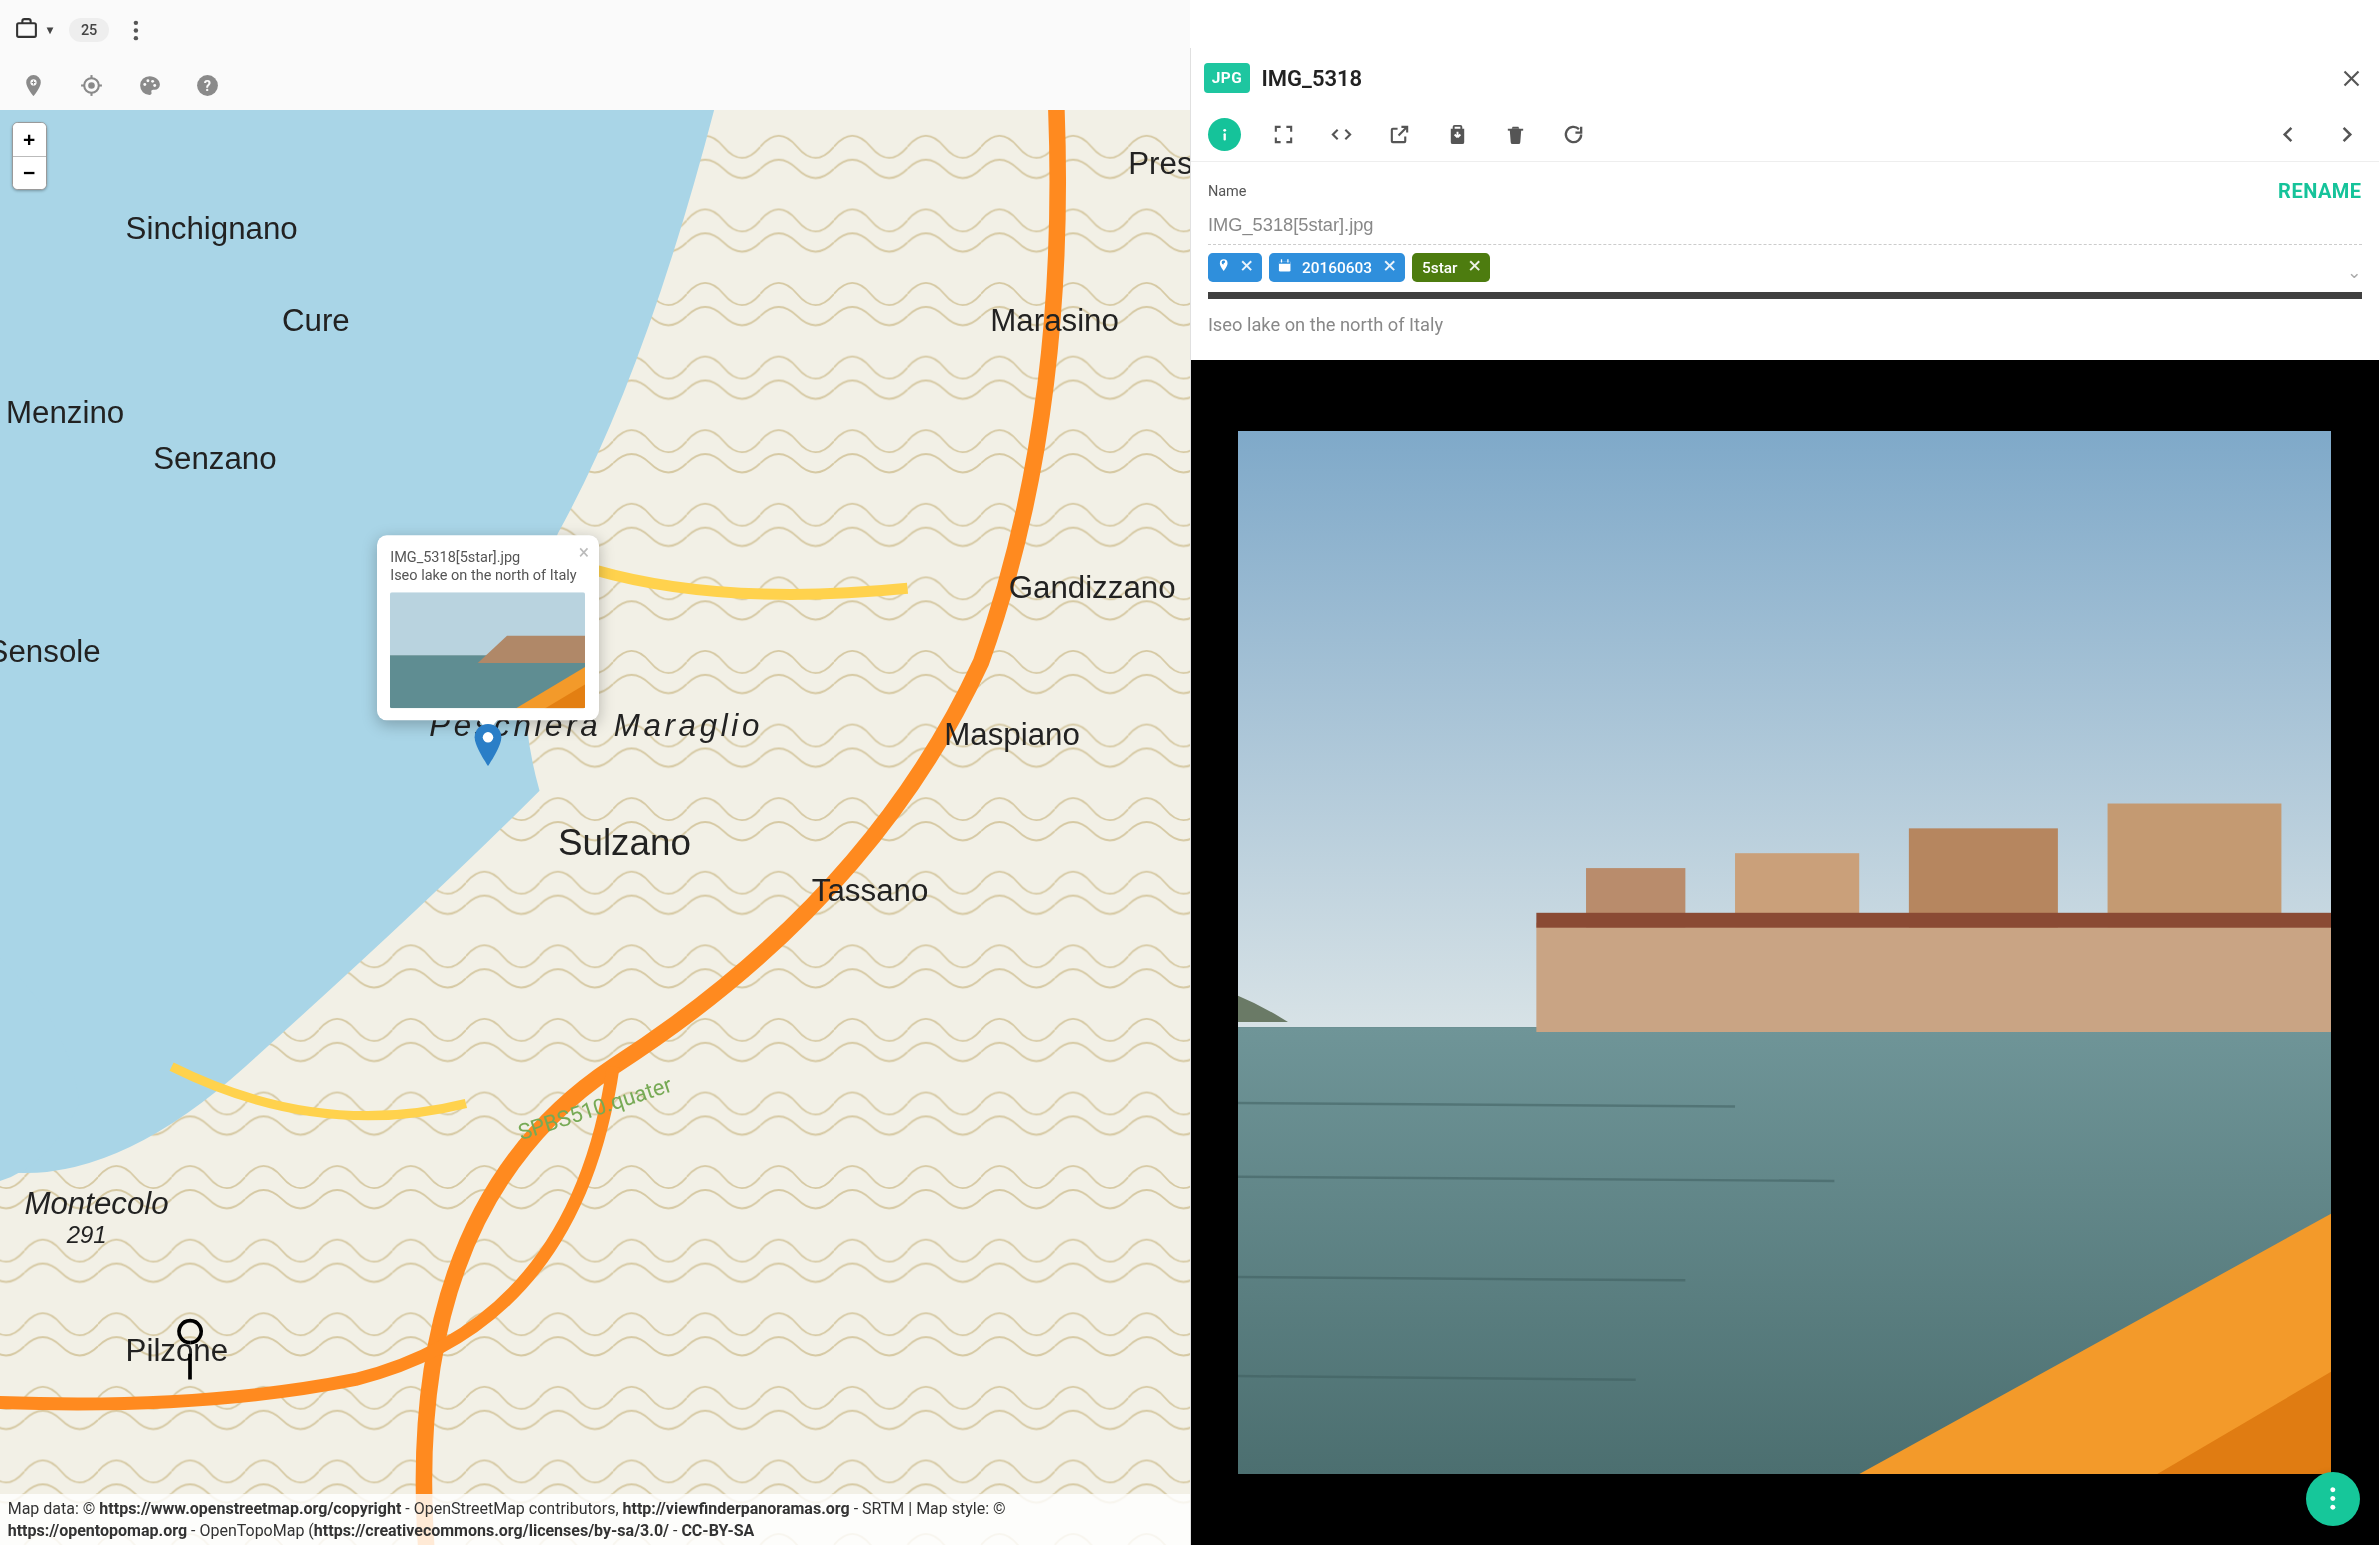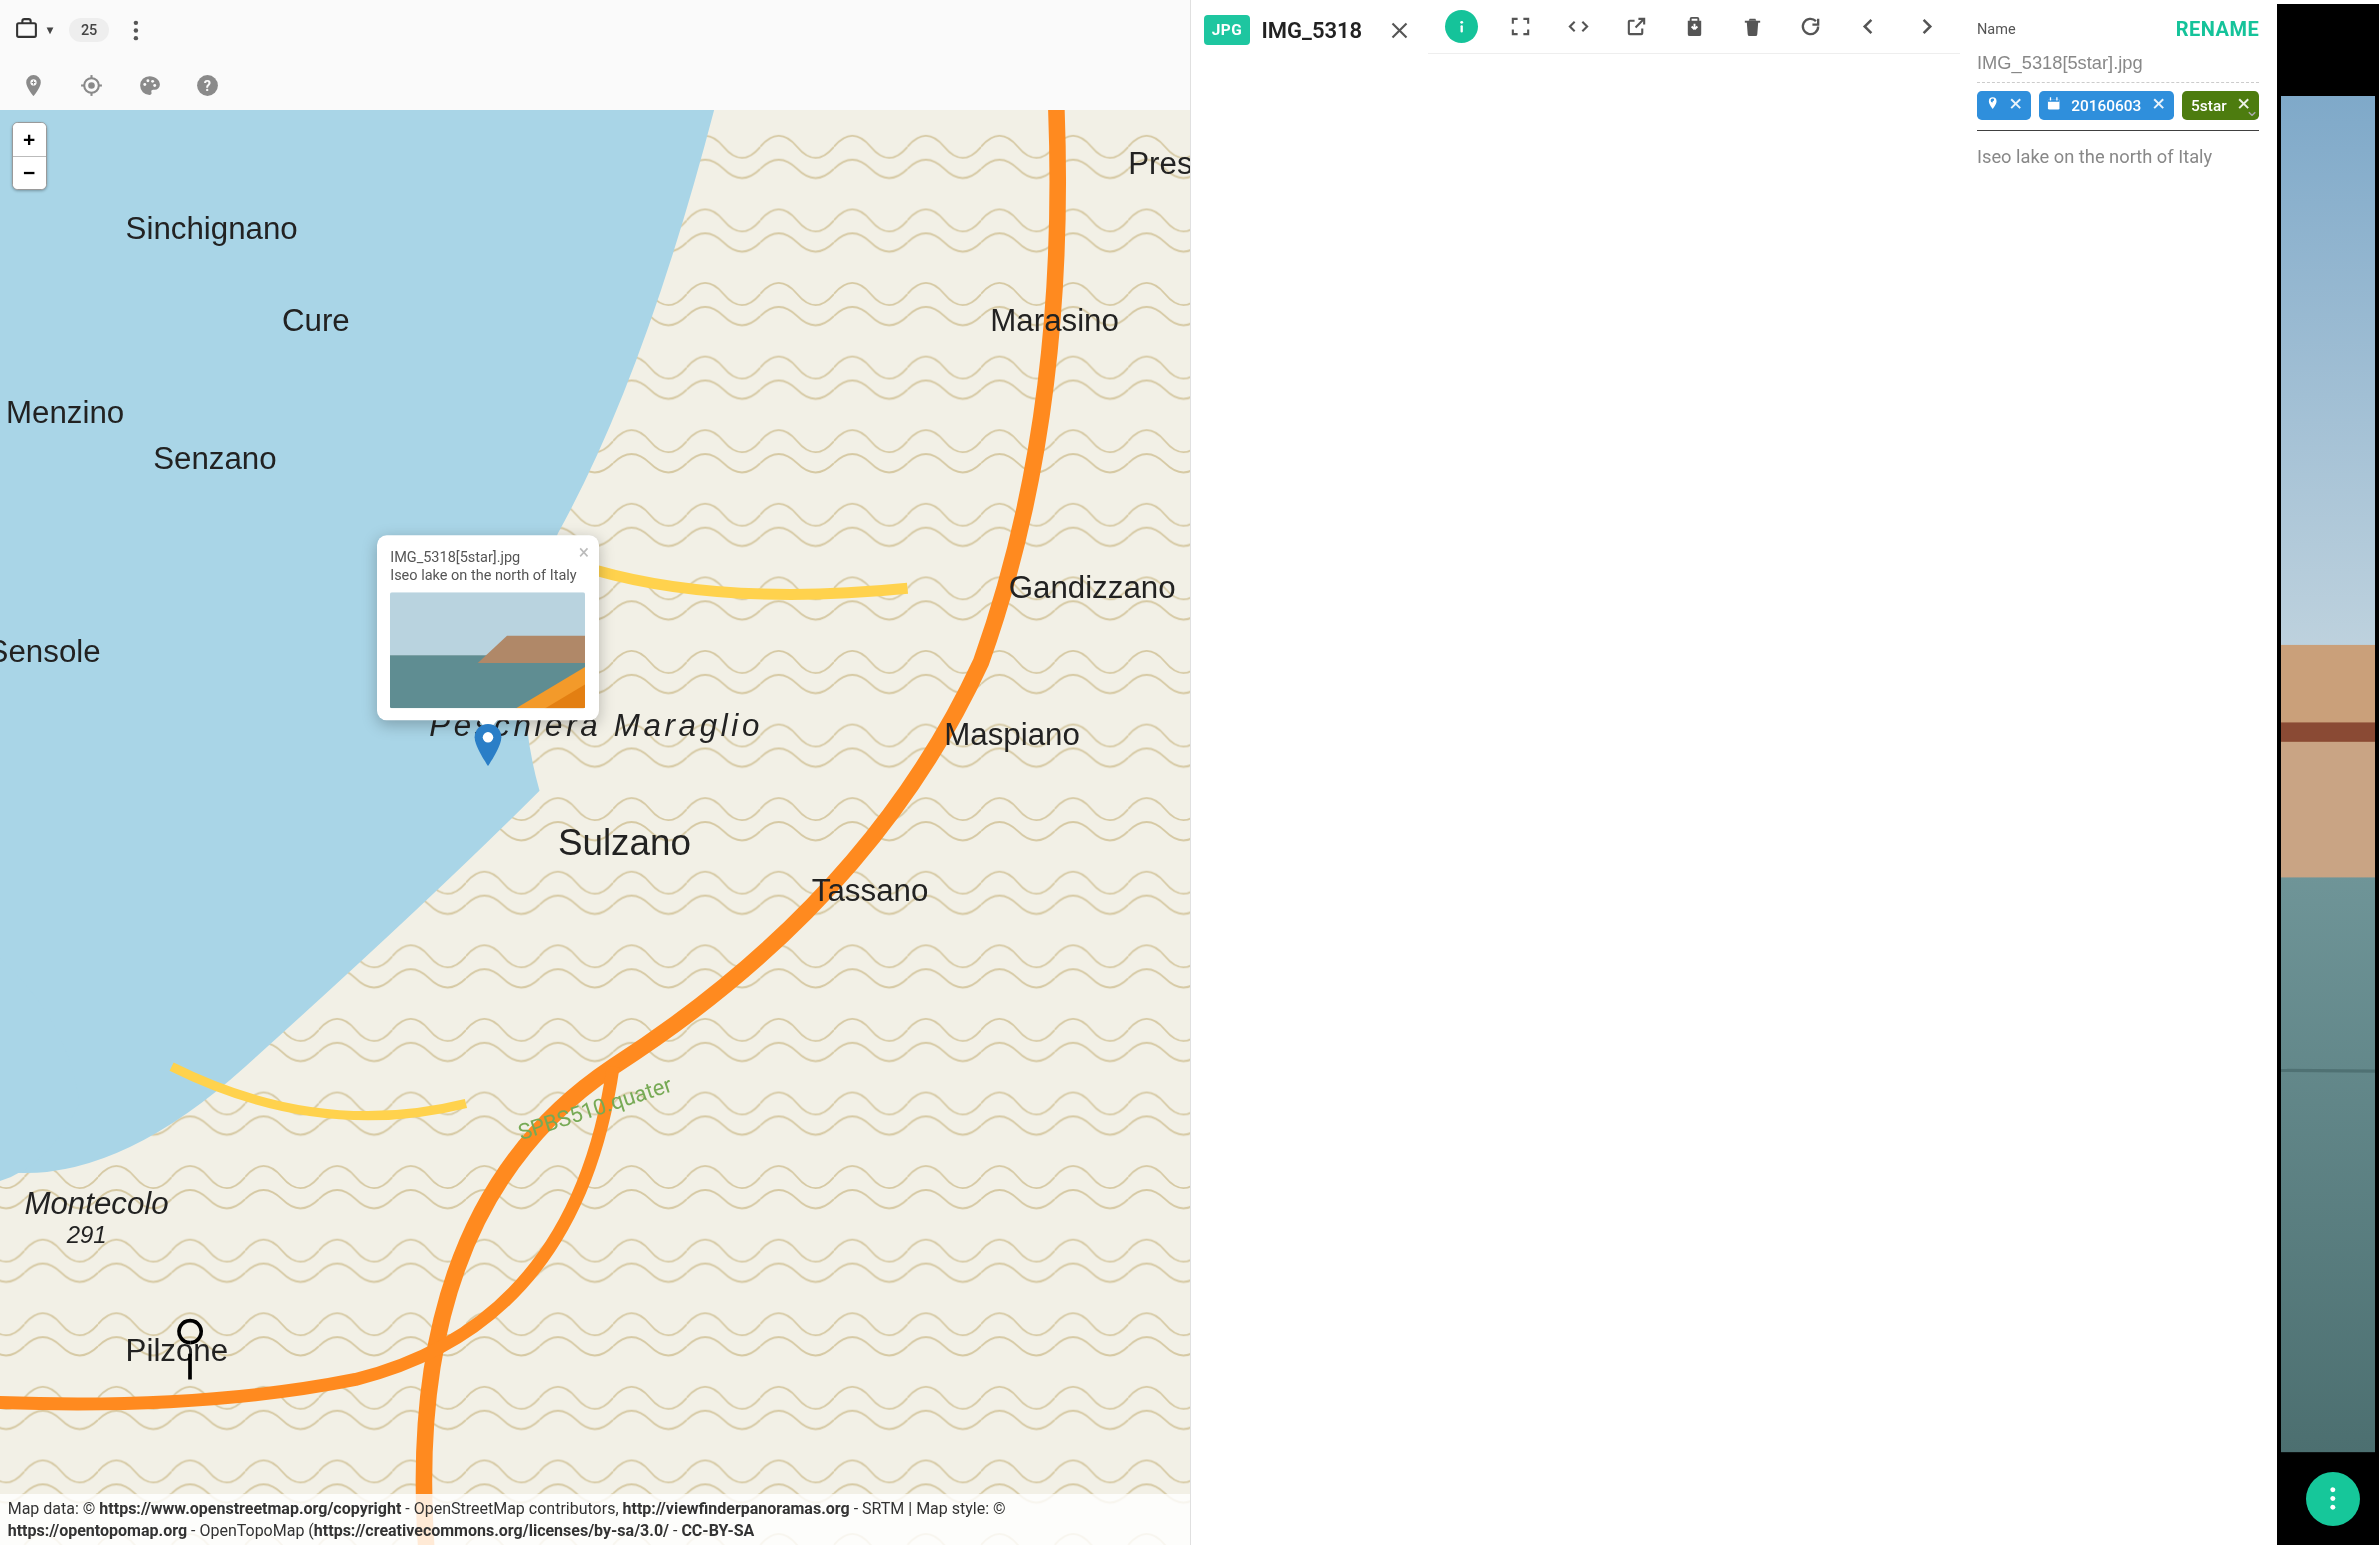--- a/index.html
+++ b/index.html
@@ -1,20 +1,20 @@
 <!DOCTYPE html>
 <html><head>
 <meta charset="utf-8">
 <style>
   * { box-sizing: border-box; margin: 0; padding: 0; }
   html, body { width: 100%; height: 100%; font-family: -apple-system, "Segoe UI", Roboto, Arial, sans-serif; color:#222; }
   body { display: flex; flex-direction: row; height: 100vh; overflow: hidden; background:#fff;}
   
   .left-pane { flex: 1 1 50%; display:flex; flex-direction:column; position:relative; min-width:0;}
-  .right-pane { flex: 1 1 50%; display:flex; flex-direction:row; border-left:1px solid #e0e0e0; min-width:0;}
+  .right-pane { flex: 1 1 50%; display:flex; flex-direction:column; border-left:1px solid #e0e0e0; min-width:0;margin-top:48px;}
   
   .topbar { height:60px; display:flex; align-items:center; padding:0 13.5px; gap:13.5px; background:#fafafa;}
   .briefcase-button { display:flex; align-items:center; gap:5.8px; cursor:pointer;}
   .drop-caret { font-size:11.6px; color:#444;}
   .chip-count { background:#eee; color:#444; border-radius:17.4px; padding:3.9px 11.6px; font-size:14.5px; font-weight:500;}
   .breadcrumb { flex:1; font-size:17.4px; font-weight:600; color:#333; letter-spacing:0.3px; text-align:right; white-space:nowrap; overflow:hidden; text-overflow:ellipsis;cursor:pointer;}
   .breadcrumb .sep { font-weight:400; color:#555; padding:0 3.9px;}
   .dots-btn { width:27px; height:42px; display:flex; align-items:center; justify-content:center; cursor:pointer;}
   .dots-btn svg circle{fill:#555;}
   
@@ -54,21 +54,21 @@
   .tool-btn{ width:31px;height:31px;display:flex;align-items:center;justify-content:center;color:#555;cursor:pointer;}
   .tool-btn.active{ width:33px;height:33px;border-radius:50%;background:#15c39a;color:#fff;}
   .tool-btn svg{width:23px;height:23px;}
   .tool-btn.active svg{width:17.4px;height:17.4px;}
   
   .fields{ padding:7.7px 17.4px 13.5px; display:flex; flex-direction:column; gap:1px;}
   .field-row{ display:flex; align-items:center; justify-content:space-between; margin-top:9.7px;}
   .field-label{ font-size:14.5px; color:#555; }
   .field-act{ color:#15c39a; font-weight:700; font-size:20px; letter-spacing:0.5px; cursor:pointer;}
   .text-input{ width:100%; border:none; border-bottom:1px dashed #ccc; font-size:18.3px; color:#888; padding:9.7px 0 7.7px; outline:none; background:transparent;}
-  .tags-row{ display:flex; align-items:flex-end; gap:7.7px; padding:7.7px 0 9.7px; border-bottom:1px solid #404040; position:relative;}
+  .tags-row{ display:flex; align-items:flex-end; gap:7.7px; padding:7.7px 0 9.7px; border-bottom:7px solid #404040; position:relative;}
   .tags-row .expand{ position:absolute; right:0; color:#aaa; font-size:17.4px; cursor:pointer;}
   .tag{ display:inline-flex; align-items:center; gap:7.7px; border-radius:4.8px; padding:4.8px 7.7px; color:#fff; font-size:15.4px; font-weight:500;}
   .tag svg{width:15.4px;height:15.4px;}
   .tag .tx{padding:0 1.9px;}
   .tag .remove{cursor:pointer; opacity:.9;}
   .tag.blue{ background:#2f8fdc;}
   .tag.yellow{ background:#4d7c0f;}
   .desc-text{ font-size:18.3px; color:#888; padding:13.5px 0 7.7px; }
   
   .preview{ flex:1; background:#000; display:flex; align-items:center; justify-content:center; position:relative; margin-top:3.9px;}

